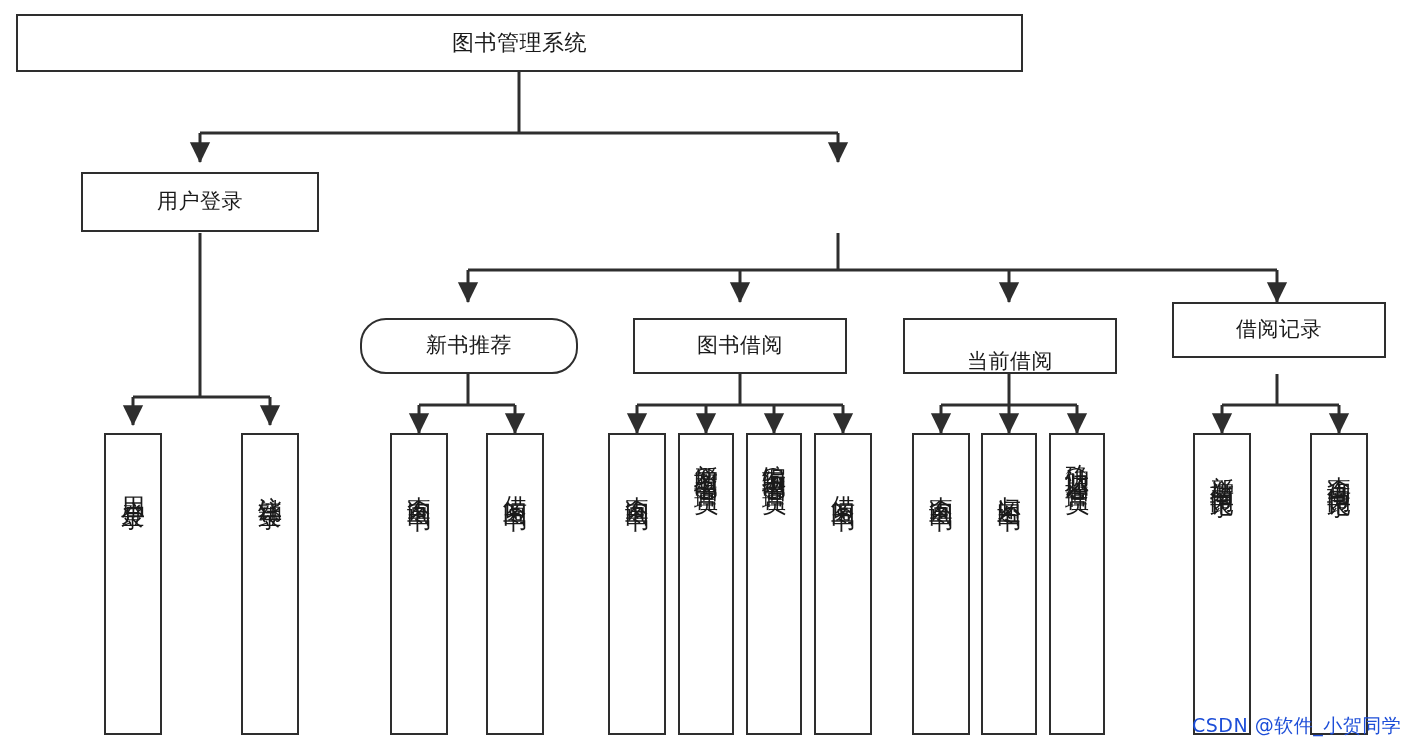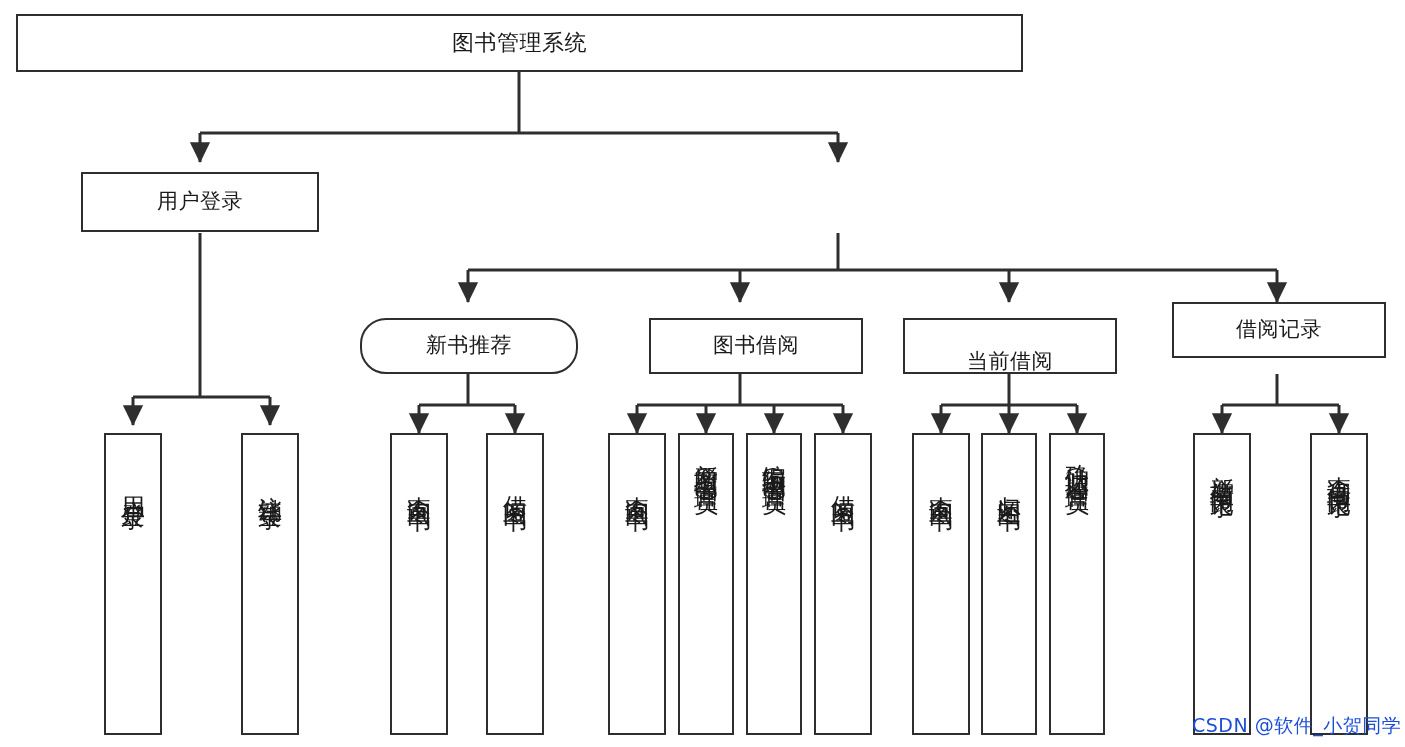--- a/index.html
+++ b/index.html
@@ -143,21 +143,21 @@
 
   <div class="node horiz" style="left:81px; top:172px; width:238px; height:60px;">
     <span class="node-label">用户登录</span>
   </div>
 
 
   <div class="node horiz" style="left:360px; top:318px; width:218px; height:56px;border-radius:26px;">
     <span class="node-label">新书推荐</span>
   </div>
 
-  <div class="node horiz" style="left:633px; top:318px; width:214px; height:56px;margin-left:16px;">
+  <div class="node horiz" style="left:633px; top:318px; width:214px; height:56px;">
     <span class="node-label">图书借阅</span>
   </div>
 
   <div class="node horiz" style="left:903px; top:318px; width:214px; height:56px;align-items:flex-end;">
     <span class="node-label">当前借阅</span>
   </div>
 
   <div class="node horiz" style="left:1172px; top:302px; width:214px; height:56px;">
     <span class="node-label">借阅记录</span>
   </div>

